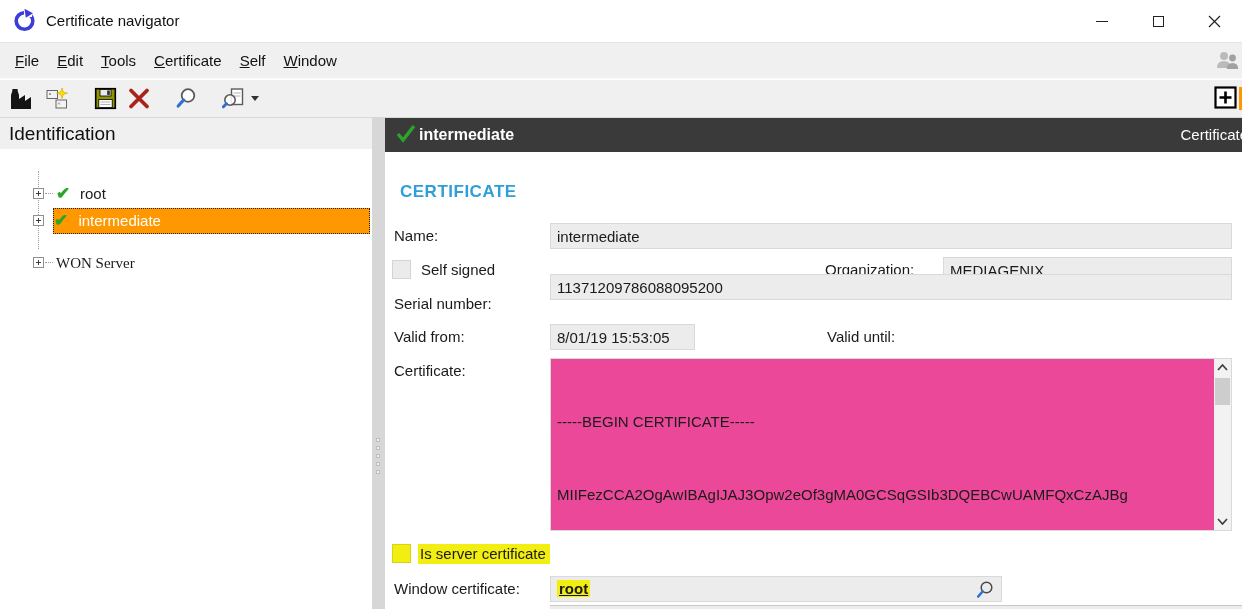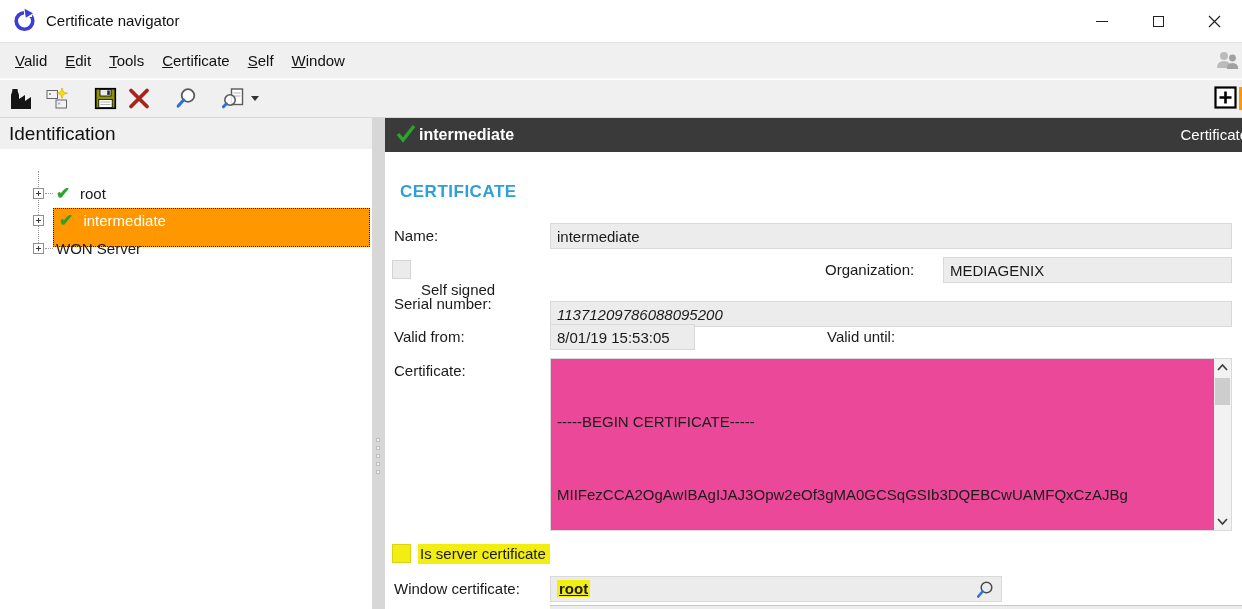--- a/index.html
+++ b/index.html
@@ -33,21 +33,21 @@
   
   .side-header { position:absolute; left:0; top:118px; width:372px; height:31px; background:#f0f0f0; font-size:19px; line-height:31px; padding-left:9px; color:#111; }
   .tree { position:absolute; left:0; top:149px; width:372px; height:460px; background:#fff; }
   .tree-row { position:absolute; left:0; height:26px; line-height:26px; font-size:15px; width:372px; cursor:default; }
   .expand-box { position:absolute; width:11px; height:11px; background:#fff; border:1px solid #8f8f8f; }
   .expand-box::before { content:""; position:absolute; left:2px; top:4px; width:5px; height:1px; background:#3a3a3a; }
   .expand-box.plus::after { content:""; position:absolute; left:4px; top:2px; width:1px; height:5px; background:#3a3a3a; }
   .dotline-v { position:absolute; left:38px; width:0; border-left:1px dotted #9a9a9a; }
   .dotline-h { position:absolute; height:0; border-top:1px dotted #9a9a9a; }
   .check { color:var(--check-green,#2aa52a); font-size:17px; font-weight:bold; }
-  .sel-row { position:absolute; left:53px; top:0; width:317px; height:39px; background:var(--selection-orange,#ff9800); border:1px dotted #222; color:#fff; line-height:24px; padding-left:5px; }
+  .sel-row { position:absolute; left:53px; top:0; width:317px; height:26px; background:var(--selection-orange,#ff9800); border:1px dotted #222; color:#fff; line-height:24px; }
 
   
   .splitter { position:absolute; left:372px; top:118px; width:13px; height:491px; background:#d7d7d7; cursor:col-resize; }
   .grip { position:absolute; left:4px; width:4px; height:4px; background:#f2f2f2; border:1px solid #bdbdbd; }
 
   
   .detail-bg { position:absolute; left:385px; top:149px; width:857px; height:460px; background:#fff; }
   .detail-header { position:absolute; left:385px; top:118px; width:857px; height:34px; background:var(--header-dark,#3a3a3a); overflow:hidden; }
   .dh-check { position:absolute; left:10px; top:4px; }
   .dh-title { position:absolute; left:34px; top:0; line-height:34px; color:#fff; font-size:16px; font-weight:bold; }
@@ -96,21 +96,21 @@
         </div>
       <div class="win-btn">
         <svg width="13" height="13" viewBox="0 0 13 13">
           <path d="M1 1 L12 12 M12 1 L1 12" stroke="#222" stroke-width="1.2"></path>
         </svg>
       </div>
     </div>
   </div>
 
   <div class="menubar">
-    <span class="menu-item">Valid</span>
+    <span class="menu-item">File</span>
     <span class="menu-item">Edit</span>
     <span class="menu-item">Tools</span>
     <span class="menu-item">Certificate</span>
     <span class="menu-item">Self</span>
     <span class="menu-item">Window</span>
     <span class="menubar-right-icon">
       <svg width="26" height="24" viewBox="0 0 26 24">
         <circle cx="10" cy="7" r="4" fill="#b9b9b9"></circle>
         <path d="M3 19 q0-7 7-7 t7 7 z" fill="#b9b9b9"></path>
         <circle cx="18.5" cy="9" r="3.4" fill="#9d9d9d"></circle>
@@ -189,21 +189,21 @@
     </div>
 
     <div class="tree-row" style="top:59px;">
       <span class="expand-box plus" style="left:33px; top:7px;"></span>
       <div class="sel-row">
         <span class="check">✔</span>
         <span style="margin-left:6px;">intermediate</span>
       </div>
     </div>
 
-    <div class="tree-row" style="top:87px;">
+    <div class="tree-row" style="top:101px;font-family:Liberation Serif, serif;">
       <span class="expand-box plus" style="left:33px; top:7px;"></span>
       <span class="dotline-h" style="left:45px; top:12px; width:8px;"></span>
       <span style="position:absolute; left:56px;">WON Server</span>
     </div>
   </div>
 
   <div class="splitter">
     <span class="grip" style="top:320px;"></span>
     <span class="grip" style="top:328px;"></span>
     <span class="grip" style="top:336px;"></span>
@@ -222,26 +222,26 @@
     <span class="dh-title">intermediate</span>
     <span class="dh-right">Certificate</span>
   </div>
 
   <div class="section-title">CERTIFICATE</div>
 
   <span class="lbl" style="left:394px; top:223px;">Name:</span>
   <input class="field" style="left: 550px; top: 223px; width: 682px;" readonly="" value="intermediate">
 
   <span class="cb" style="left:392px; top:260px;"></span>
-  <span class="lbl" style="left:421px; top:257px;margin-top:20px;">Self signed</span>
+  <span class="lbl" style="left:421px; top:257px;">Self signed</span>
   <span class="lbl" style="left:825px; top:257px;">Organization:</span>
   <input class="field" style="left: 943px; top: 257px; width: 289px;" readonly="" value="MEDIAGENIX">
 
   <span class="lbl" style="left:394px; top:291px;">Serial number:</span>
-  <input class="field" style="left: 550px; top: 301px; width: 682px; font-style: italic;" readonly="" value="11371209786088095200">
+  <input class="field" style="left: 550px; top: 274px; width: 682px;" readonly="" value="11371209786088095200">
 
   <span class="lbl" style="left:394px; top:324px;">Valid from:</span>
   <input class="field" style="left: 550px; top: 324px; width: 145px;" readonly="" value="8/01/19 15:53:05">
   <span class="lbl" style="left:827px; top:324px;">Valid until:</span>
 
   <span class="lbl" style="left:394px; top:358px;">Certificate:</span>
   <div class="certbox">
     <div class="certlines">
       <div>-----BEGIN CERTIFICATE-----</div>
       <div>MIIFezCCA2OgAwIBAgIJAJ3Opw2eOf3gMA0GCSqGSIb3DQEBCwUAMFQxCzAJBg</div>

